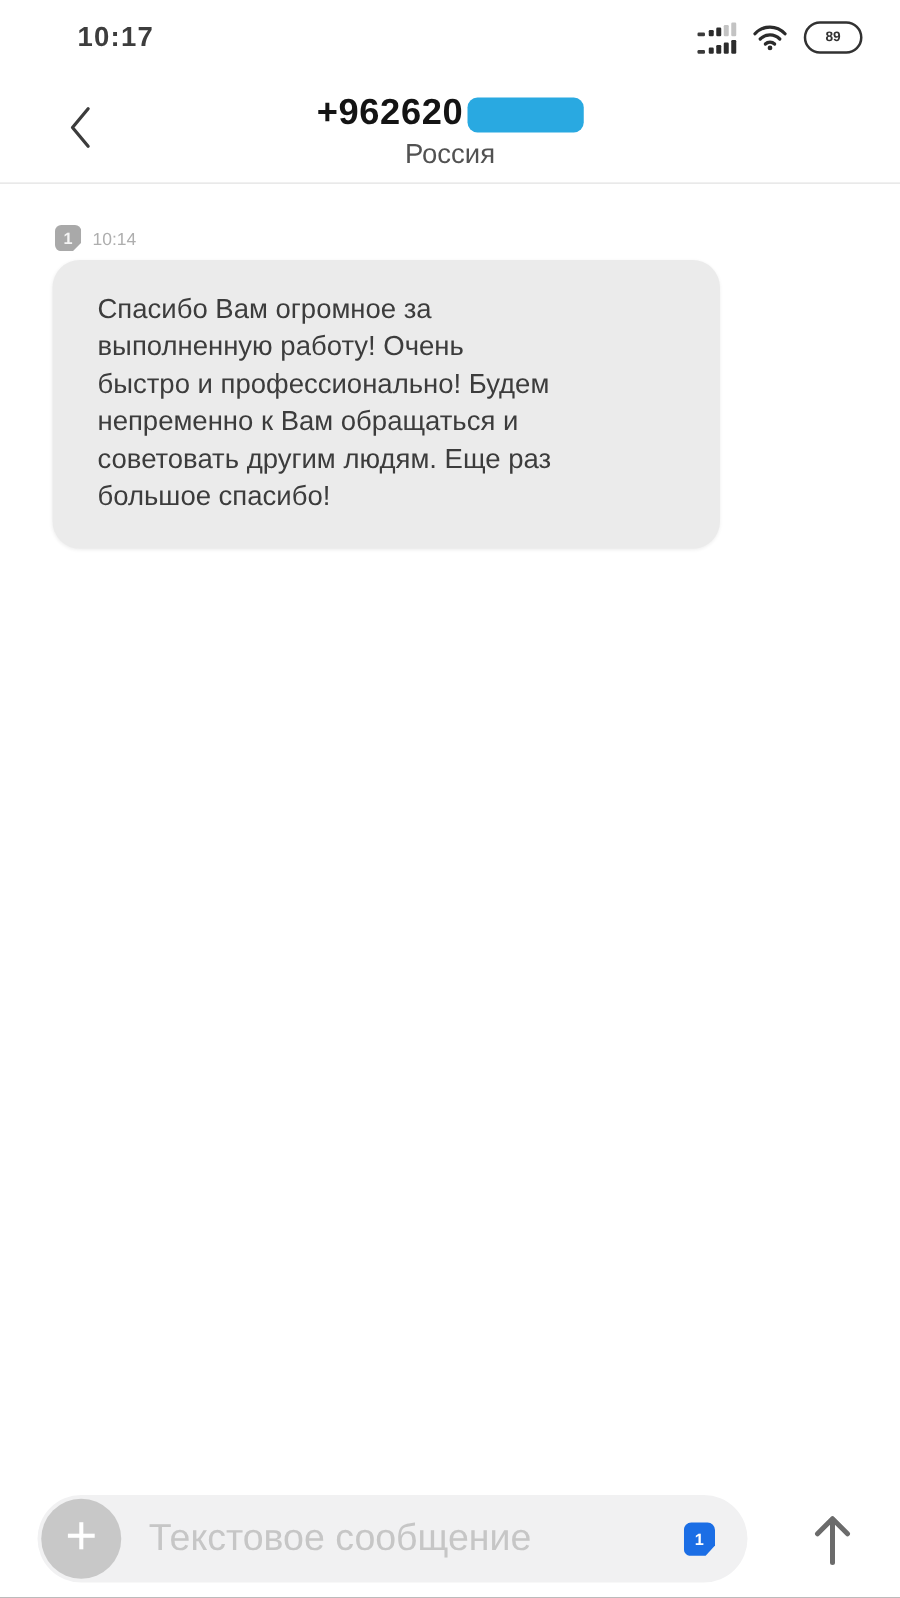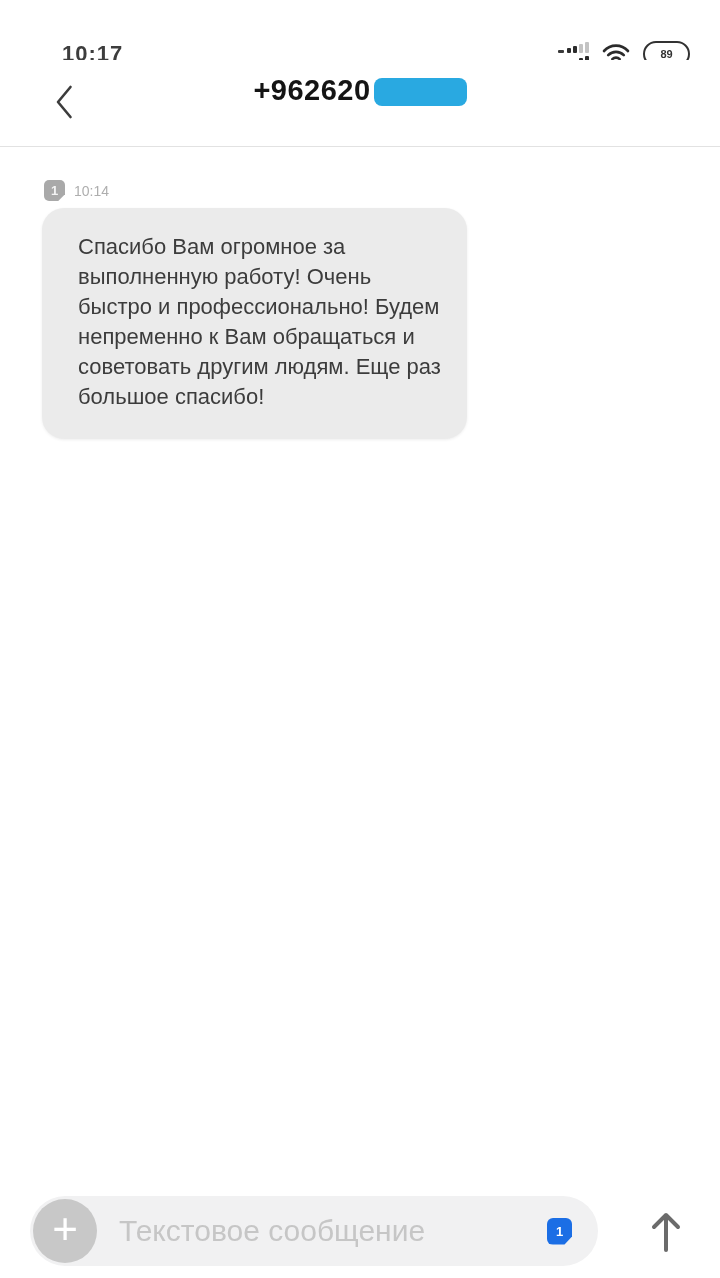--- a/index.html
+++ b/index.html
@@ -7,21 +7,20 @@
   .screen{
     position:relative;width:720px;height:1278px;background:#ffffff;
     font-family:"Liberation Sans","DejaVu Sans",sans-serif;overflow:hidden;
     margin:0 auto;
   }
   
   .status-bar{
     position:absolute;top:0;left:0;right:0;height:60px;
     display:flex;align-items:center;justify-content:space-between;
     padding:0 30px 0 62px;
-    margin-top:24px;
   }
   .status-time{font-size:22px;font-weight:700;color:#3d3d3d;letter-spacing:1px;}
   .status-icons{display:flex;align-items:center;gap:13px;}
   .signal{display:flex;flex-direction:column;gap:3px;}
   .sig-row{display:flex;align-items:flex-end;gap:2px;}
   .sig-dash{width:6px;height:3px;border-radius:1px;background:#3a3a3a;margin-right:1px;}
   .sig-bar{width:4px;border-radius:1px;background:#2c2c2c;}
   .sig-bar.dim{background:#c3c3c3;}
   .h1{height:5px}.h2{height:7px}.h3{height:9px}.h4{height:11px}
   .battery{
@@ -50,21 +49,21 @@
     display:flex;align-items:center;gap:9px;
   }
   .sim-chip{
     width:21px;height:21px;background:#a9a9a9;border-radius:5px;
     clip-path:polygon(0 0,100% 0,100% 68%,68% 100%,0 100%);
     display:flex;align-items:center;justify-content:center;
     color:#f4f4f4;font-size:13px;font-weight:700;
   }
   .msg-time{font-size:14px;color:#aeaeae;}
   .bubble{
-    position:absolute;left:42px;top:208px;width:425px;
+    position:absolute;left:42px;top:208px;width:534px;
     background:#ebebeb;border-radius:22px;
     padding:24px 26px 27px 36px;
     box-shadow:0 1px 3px rgba(0,0,0,0.07);
   }
   .bubble-text{
     font-size:22px;line-height:30px;color:#3c3c3c;white-space:pre-line;
   }
   
   .composer-pill{
     position:absolute;left:30px;top:1196px;width:568px;height:70px;
@@ -137,20 +136,21 @@
       <span style="display:flex;">
         <svg width="22" height="36" viewBox="0 0 22 36">
           <path d="M17.5 3 L5 18 L17.5 33" fill="none" stroke="#3c3c3c" stroke-width="2.6" stroke-linecap="round" stroke-linejoin="round"></path>
         </svg>
       </span>
     </div>
     <div class="title-row">
       <span class="phone-number">+962620</span>
       <span class="redaction"></span>
     </div>
+    <div class="country">Россия</div>
   </div>
   <div class="divider"></div>
 
   <div class="msg-meta">
     <span class="sim-chip">1</span>
     <span class="msg-time">10:14</span>
   </div>
   <div class="bubble">
     <div class="bubble-text">Спасибо Вам огромное за
 выполненную работу! Очень

